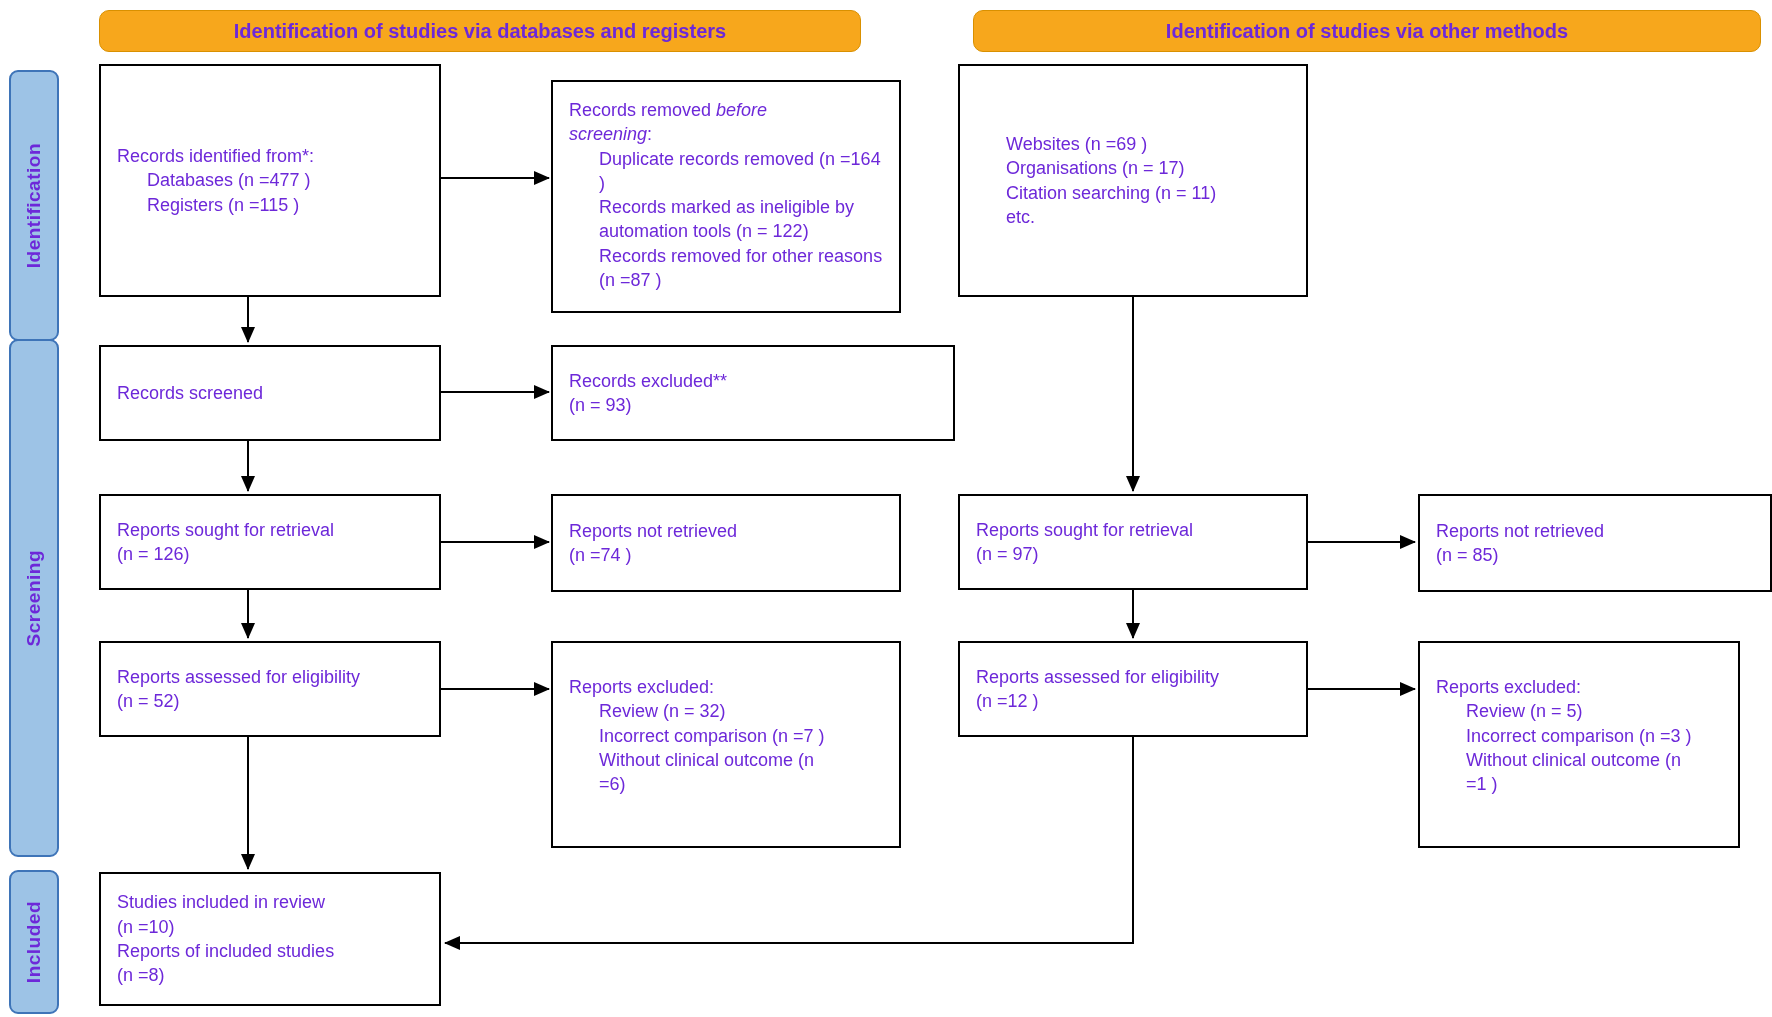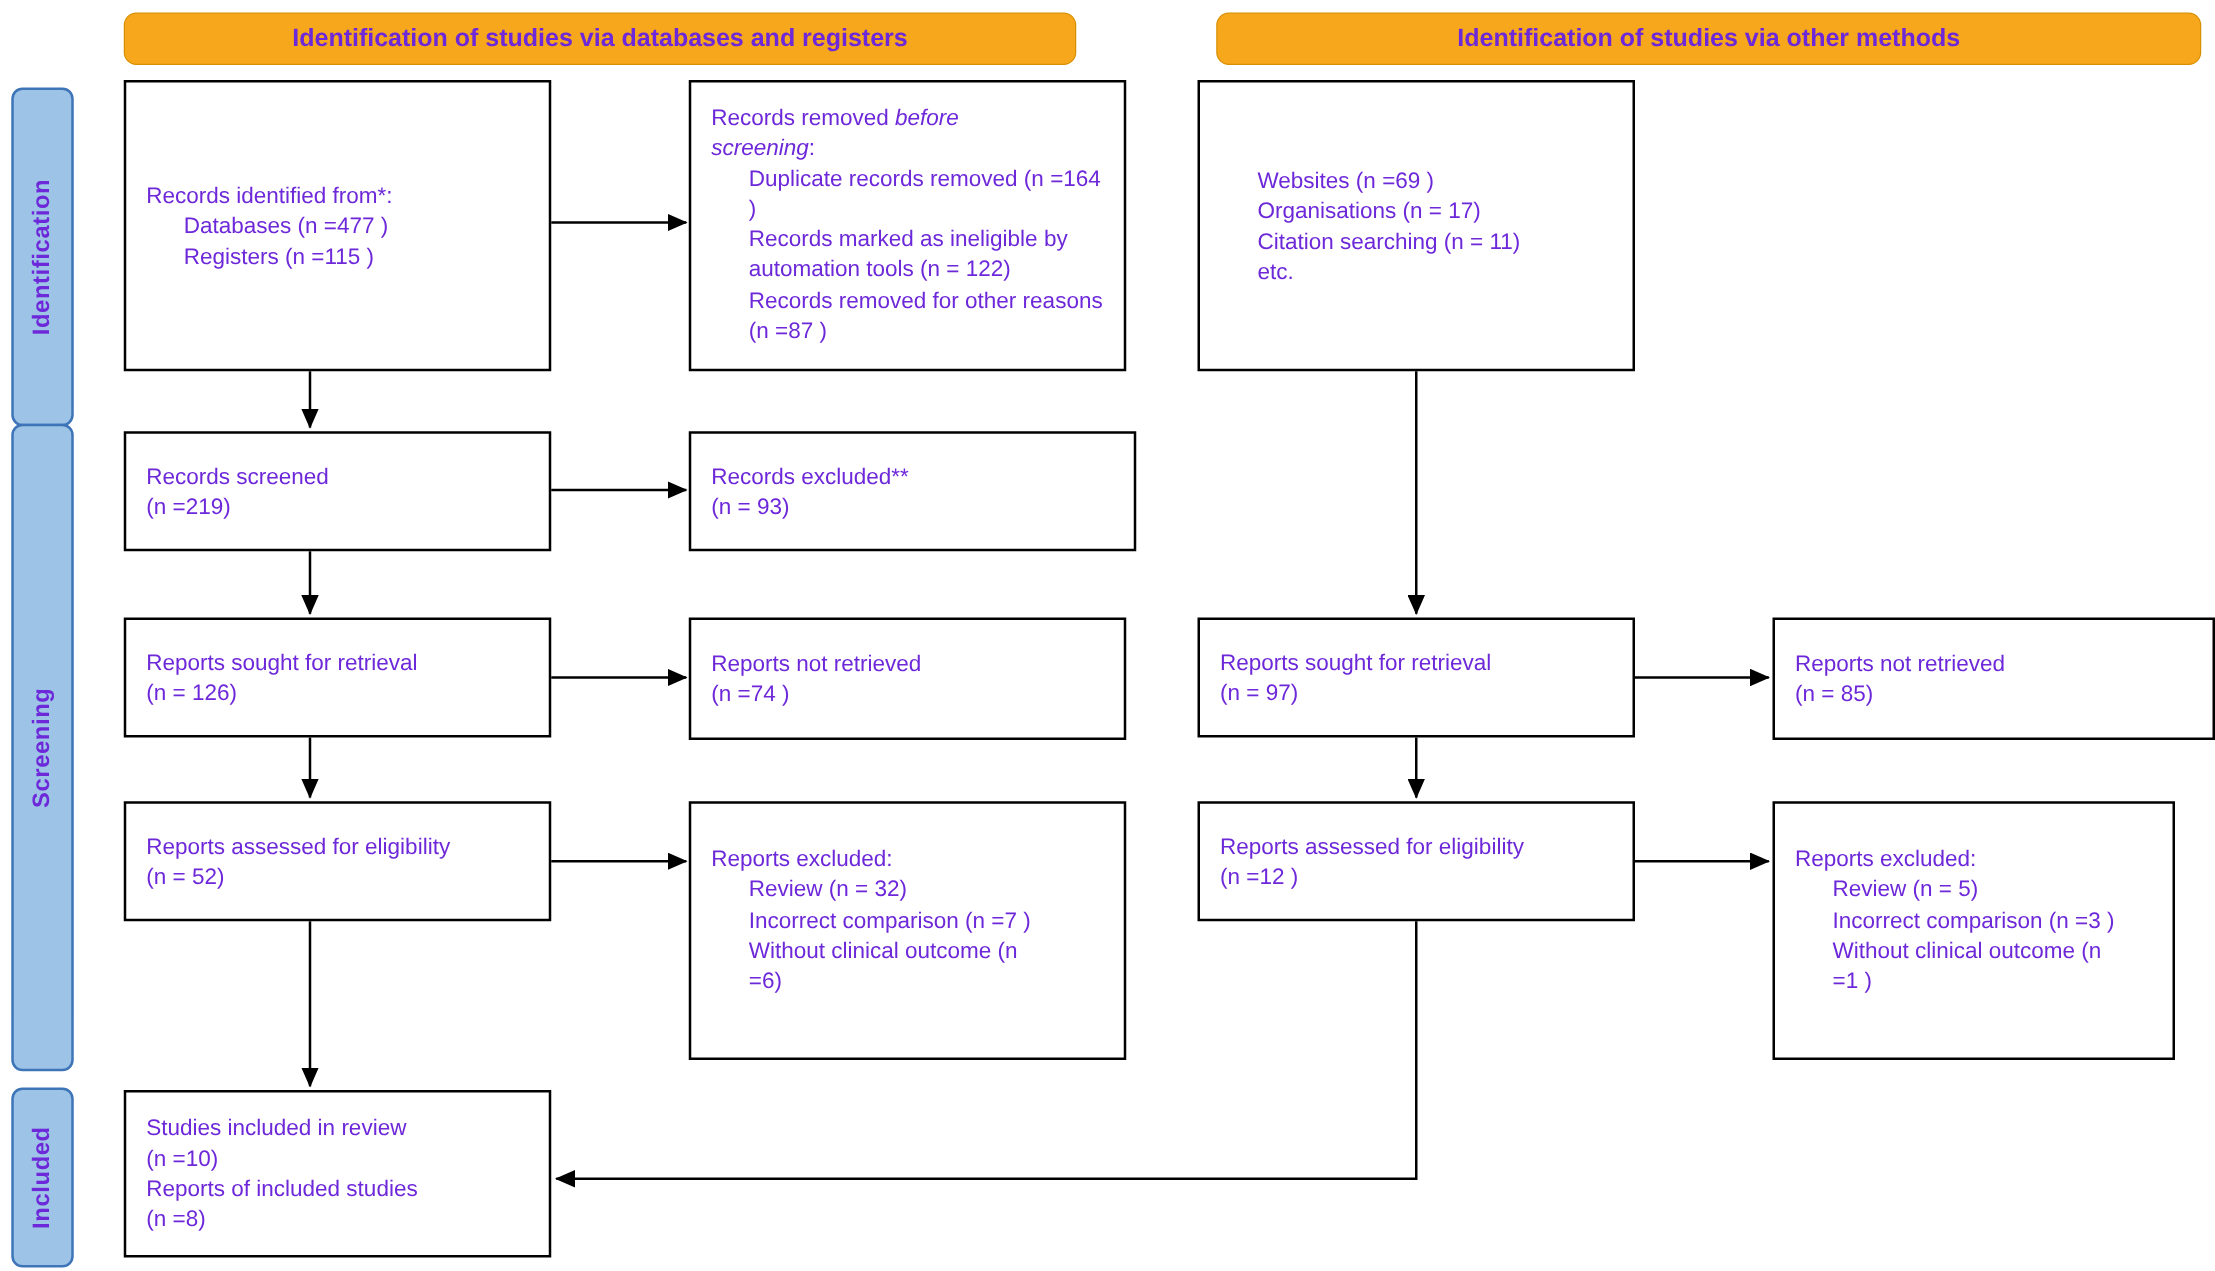--- a/index.html
+++ b/index.html
@@ -21,21 +21,21 @@
   }
   .side-label span{
     writing-mode:vertical-rl;transform:rotate(180deg);
     font-weight:bold;font-size:19px;letter-spacing:.5px;
   }
   .box{
     position:absolute;background:#fff;border:2px solid #000;box-sizing:border-box;
     font-size:18px;line-height:1.35;padding:14px 16px;
   }
   .box.center{display:flex;flex-direction:column;justify-content:center;}
-  .box.toppad{padding-top:16px;}
+  .box.toppad{padding-top:16px;margin-top:16px;}
   .box.excl{padding-top:32px;}
   .indent{margin-left:30px;}
   .rr-title{max-width:268px;}
   .items-narrow .indent{max-width:240px;}
   .arrows{position:absolute;left:0;top:0;pointer-events:none;}
   .arrows line,.arrows polyline{stroke:#000;stroke-width:2;fill:none;}
 </style>
 </head>
 <body>
 
@@ -59,21 +59,20 @@
   </div>
 
   <div class="box center" style="left:99px;top:64px;width:342px;height:233px">
     <div>Records identified from*:</div>
     <div class="indent">Databases (n =477 )</div>
     <div class="indent">Registers (n =115 )</div>
   </div>
 
   <div class="box center" style="left:99px;top:345px;width:342px;height:96px">
     <div>Records screened</div>
-    <div>(n =219)</div>
   </div>
 
   <div class="box center" style="left:99px;top:494px;width:342px;height:96px">
     <div>Reports sought for retrieval</div>
     <div>(n = 126)</div>
   </div>
 
   <div class="box center" style="left:99px;top:641px;width:342px;height:96px">
     <div>Reports assessed for eligibility</div>
     <div>(n = 52)</div>
@@ -86,21 +85,21 @@
     <div>(n =8)</div>
   </div>
 
   <div class="box toppad" style="left:551px;top:64px;width:350px;height:233px">
     <div class="rr-title"><span>Records removed </span><i>before screening</i><span>:</span></div>
     <div class="indent">Duplicate records removed (n =164 )</div>
     <div class="indent">Records marked as ineligible by automation tools (n = 122)</div>
     <div class="indent">Records removed for other reasons (n =87 )</div>
   </div>
 
-  <div class="box center" style="left:551px;top:345px;width:358px;height:96px">
+  <div class="box center" style="left:551px;top:345px;width:404px;height:96px">
     <div>Records excluded**</div>
     <div>(n = 93)</div>
   </div>
 
   <div class="box center" style="left:551px;top:494px;width:350px;height:98px">
     <div>Reports not retrieved</div>
     <div>(n =74 )</div>
   </div>
 
   <div class="box excl items-narrow" style="left:551px;top:641px;width:350px;height:207px">

